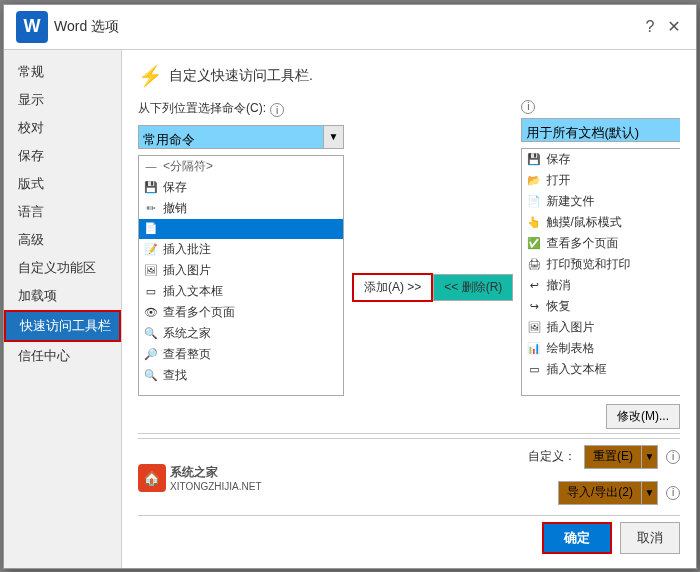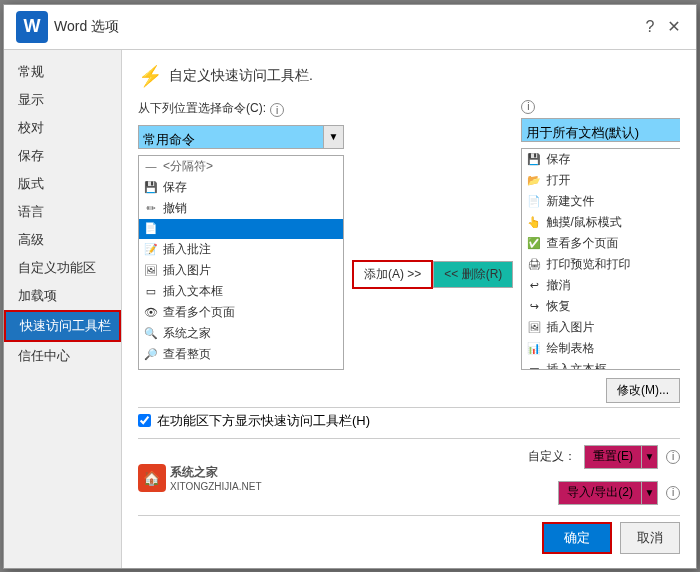--- a/index.html
+++ b/index.html
@@ -273,21 +273,21 @@
       margin-bottom: 6px;
     }
     .customize-label {
       font-size: 12px;
       color: #333;
     }
     .btn-dropdown {
       display: flex;
       align-items: center;
       border: 1px solid #aaa;
-      background: #be185d;
+      background: #a16207;
       height: 24px;
       cursor: pointer;
     }
     .btn-dropdown span {
       padding: 0 8px;
       font-size: 12px;
     }
     .btn-dropdown .dropdown-arrow {
       width: 16px;
       height: 22px;
@@ -309,20 +309,21 @@
       justify-content: flex-end;
       gap: 8px;
     }
     .btn-ok {
       border: 1px solid #0078d4;
       background: #0078d4;
       color: #fff;
       padding: 5px 20px;
       cursor: pointer;
       font-size: 13px;
+      font-weight: bold;
     }
     .btn-cancel {
       border: 1px solid #aaa;
       background: #f0f0f0;
       color: #333;
       padding: 5px 16px;
       cursor: pointer;
       font-size: 13px;
     }
     .import-export-row {
@@ -561,24 +562,20 @@
           </div>
         </div>
 
         <div style="margin-top:8px;">
           <div class="modify-row">
             <button class="btn-sm">修改(M)...</button>
           </div>
 
           <div class="separator-line"></div>
 
-          <div class="checkbox-row">
-            <input type="checkbox" checked="" style="">
-            <label>在功能区下方显示快速访问工具栏(H)</label>
-          </div>
 
           <div class="separator-line"></div>
 
           <div style="display:flex;justify-content:space-between;align-items:center;margin-top:6px;">
             <div class="logo-area">
               <div style="display:flex;align-items:center;gap:4px;">
                 <div style="width:28px;height:28px;background:#e04020;border-radius:4px;display:flex;align-items:center;justify-content:center;">
                   <span style="color:white;font-size:14px;">🏠</span>
                 </div>
                 <div>

